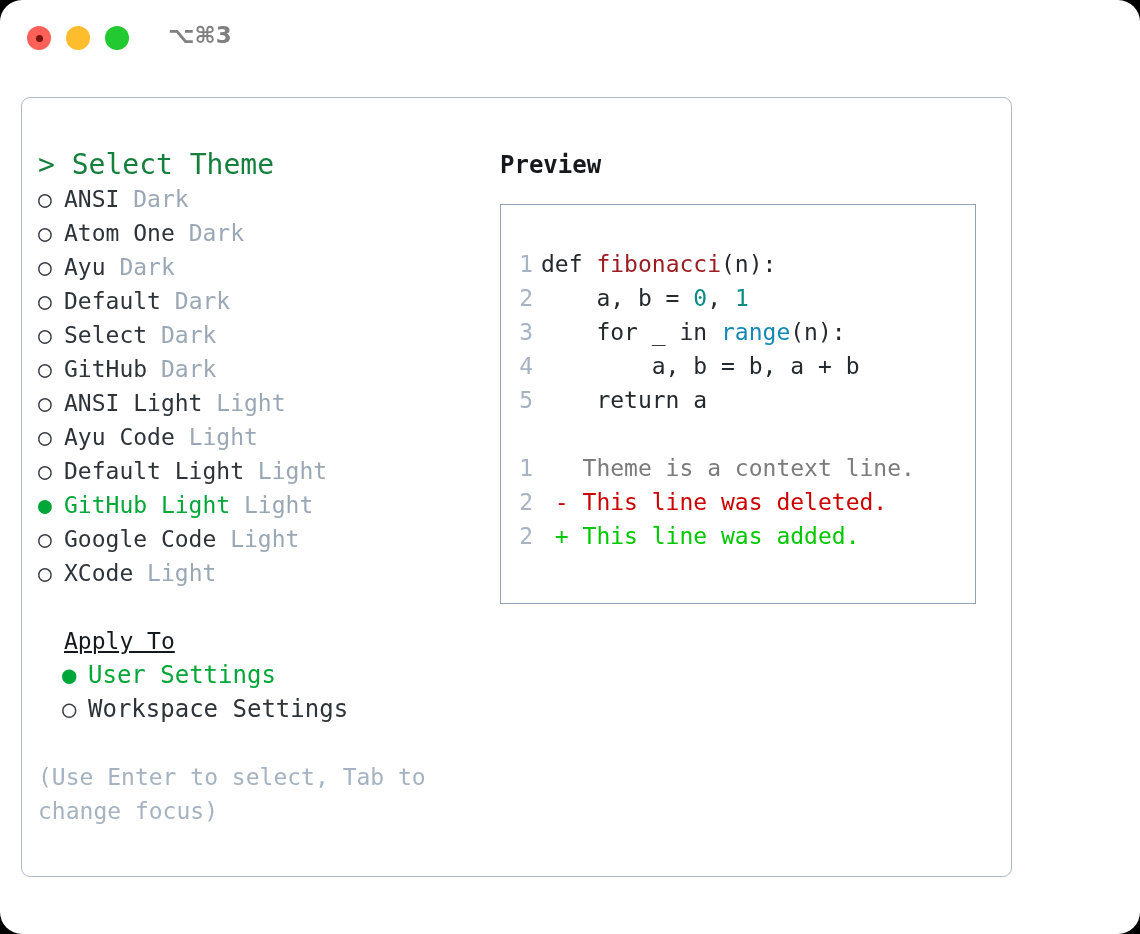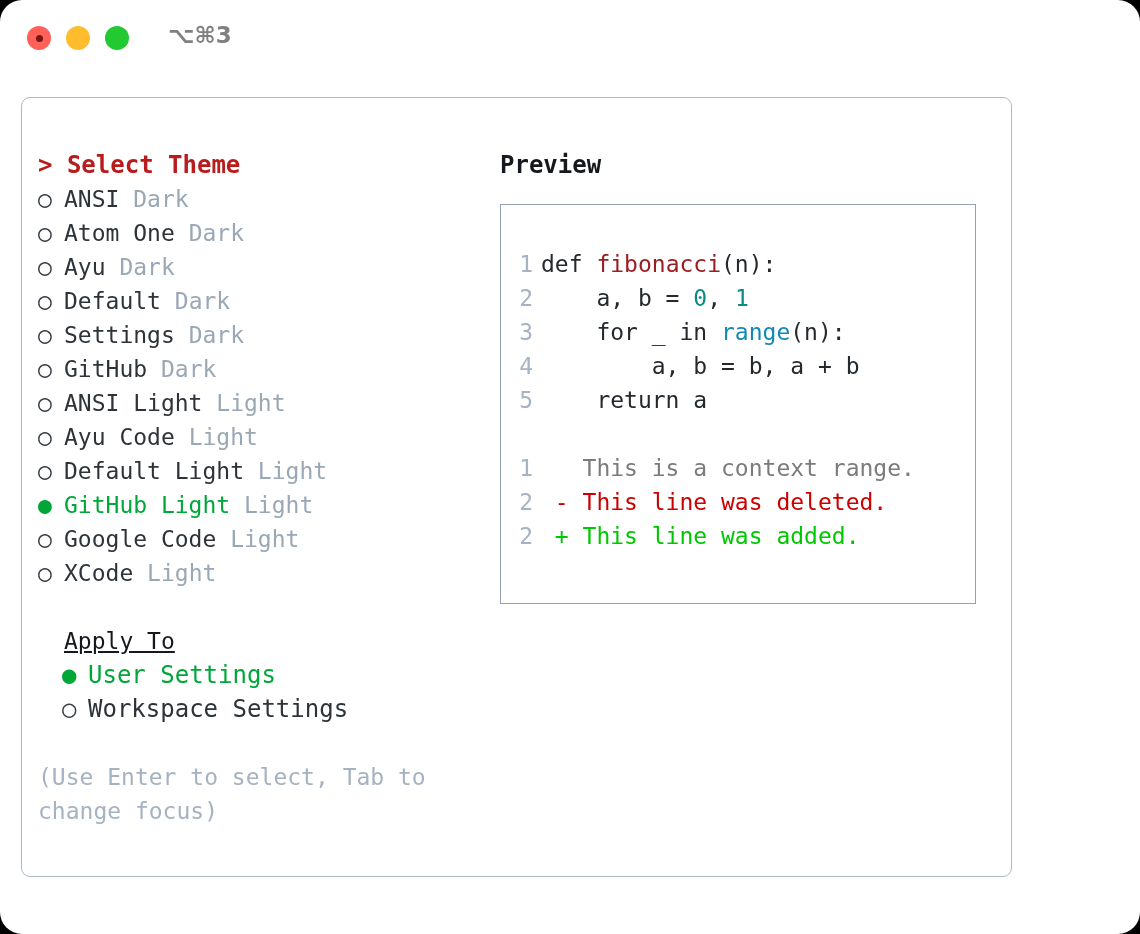--- a/index.html
+++ b/index.html
@@ -84,23 +84,23 @@
 
   
   .left-col {
     position: absolute;
     left: 16px;
     top: 50px;
     width: 440px;
   }
 
   .header-row {
-    font-size: 24px;
-    font-weight: bold;
-    color: #b91c1c;
+    font-size: 28px;
+    font-weight: normal;
+    color: #15803d;
     line-height: 34px;
     white-space: pre;
   }
 
   .theme-list {
     margin-top: 0px;
   }
   .theme-row {
     font-size: 23px;
     line-height: 34px;
@@ -217,21 +217,21 @@
 
     <div class="left-col">
 
       <div class="header-row"><span>&gt;</span> <span>Select Theme</span></div>
 
       <div class="theme-list" id="theme-list">
           <div class="theme-row"><span class="marker">○</span><span class="theme-name">ANSI</span><span class="theme-variant"> Dark</span></div>
           <div class="theme-row"><span class="marker">○</span><span class="theme-name">Atom One</span><span class="theme-variant"> Dark</span></div>
           <div class="theme-row"><span class="marker">○</span><span class="theme-name">Ayu</span><span class="theme-variant"> Dark</span></div>
           <div class="theme-row"><span class="marker">○</span><span class="theme-name">Default</span><span class="theme-variant"> Dark</span></div>
-          <div class="theme-row"><span class="marker">○</span><span class="theme-name">Settings</span><span class="theme-variant"> Dark</span></div>
+          <div class="theme-row"><span class="marker">○</span><span class="theme-name">Select</span><span class="theme-variant"> Dark</span></div>
           <div class="theme-row"><span class="marker">○</span><span class="theme-name">GitHub</span><span class="theme-variant"> Dark</span></div>
           <div class="theme-row"><span class="marker">○</span><span class="theme-name">ANSI Light</span><span class="theme-variant"> Light</span></div>
           <div class="theme-row"><span class="marker">○</span><span class="theme-name">Ayu Code</span><span class="theme-variant"> Light</span></div>
           <div class="theme-row"><span class="marker">○</span><span class="theme-name">Default Light</span><span class="theme-variant"> Light</span></div>
           <div class="theme-row selected"><span class="marker sel">●</span><span class="theme-name">GitHub Light</span><span class="theme-variant"> Light</span></div>
           <div class="theme-row"><span class="marker">○</span><span class="theme-name">Google Code</span><span class="theme-variant"> Light</span></div>
           <div class="theme-row"><span class="marker">○</span><span class="theme-name">XCode</span><span class="theme-variant"> Light</span></div>
         </div>
 
       <div class="apply-section">
@@ -250,21 +250,21 @@
       <div class="preview-box">
         <div class="code-area">
           <div id="code-lines">
               <div class="code-line"><span class="lnum">1</span><span class="tok-plain">def </span><span class="tok-fn">fibonacci</span><span class="tok-plain">(n):</span></div>
               <div class="code-line"><span class="lnum">2</span><span class="tok-plain">    a, b = </span><span class="tok-num">0</span><span class="tok-plain">, </span><span class="tok-num">1</span></div>
               <div class="code-line"><span class="lnum">3</span><span class="tok-plain">    for _ in </span><span class="tok-call">range</span><span class="tok-plain">(n):</span></div>
               <div class="code-line"><span class="lnum">4</span><span class="tok-plain">        a, b = b, a + b</span></div>
               <div class="code-line"><span class="lnum">5</span><span class="tok-plain">    return a</span></div>
             </div>
           <div class="diff-block" id="diff-lines">
-              <div class="code-line"><span class="lnum">1</span><span class="diff-ctx">   This is a context range.</span></div>
+              <div class="code-line"><span class="lnum">1</span><span class="diff-ctx">   Theme is a context line.</span></div>
               <div class="code-line"><span class="lnum">2</span><span class="diff-del"> - This line was deleted.</span></div>
               <div class="code-line"><span class="lnum">2</span><span class="diff-add"> + This line was added.</span></div>
             </div>
         </div>
       </div>
     </div>
 
   </div>
 </div>
 

